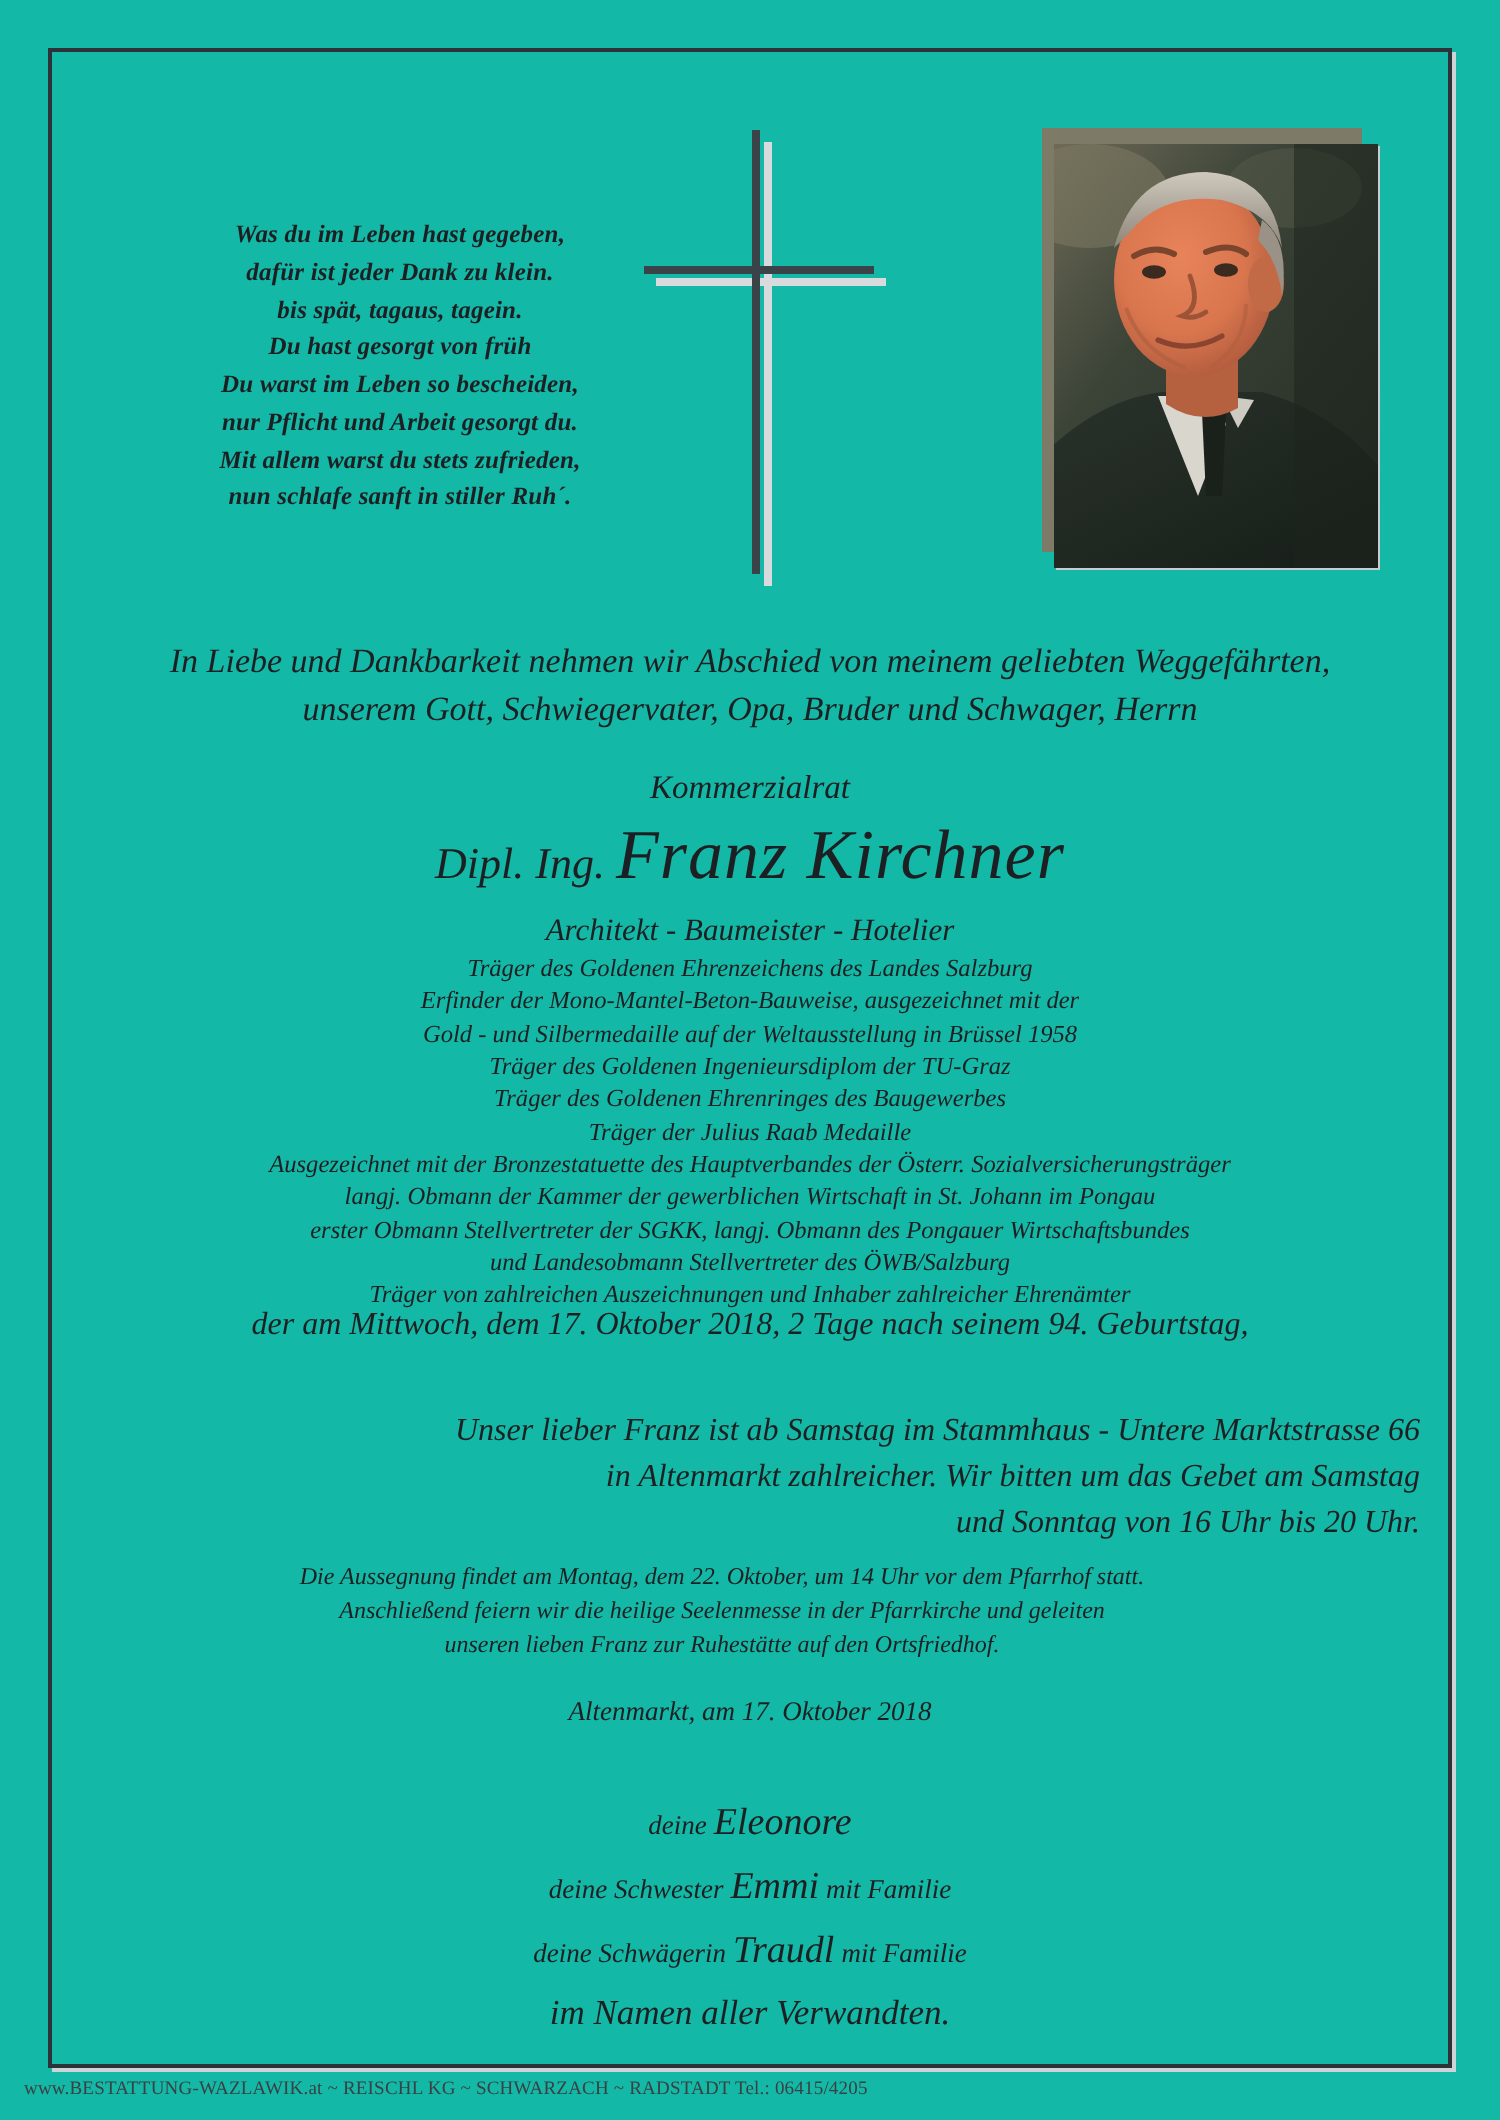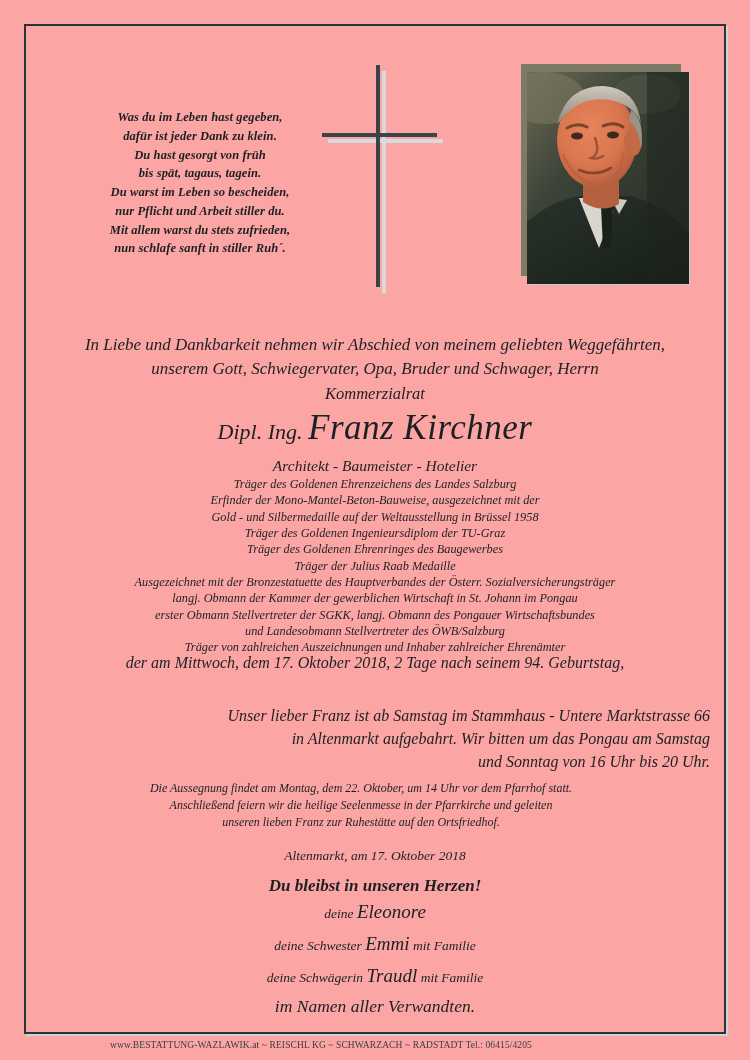--- a/index.html
+++ b/index.html
@@ -14,21 +14,21 @@
     font-family: "Liberation Serif", "DejaVu Serif", serif;
     color: #1d2023;
     overflow: hidden;
   }
 
   #card {
     position: absolute;
     left: 0; top: 0;
     width: 750px;
     height: 1060px;
-    background: #fca5a5;
+    background: #14b8a6;
   }
 
   
   #frame {
     position: absolute;
     left: 24px;
     top: 24px;
     width: 702px;
     height: 1010px;
     border: 2px solid #2b3338;
@@ -94,21 +94,21 @@
     top: 108px;
     width: 272px;
     font-size: 12.5px;
     line-height: 1.50;
     font-weight: 600;
     letter-spacing: 0.1px;
   }
 
   #lead {
     left: 40px;
-    top: 333px;
+    top: 319px;
     width: 670px;
     font-size: 17px;
     line-height: 1.42;
   }
 
   #honorific {
     left: 40px;
     top: 383px;
     width: 670px;
     font-size: 16.5px;
@@ -195,24 +195,24 @@
   .fam-line { margin-bottom: 13px; white-space: nowrap; }
   .fam-sm { font-size: 13.5px; }
   .fam-lg { font-size: 19px; }
   #closing-line {
     font-size: 17.5px;
     margin-top: 0;
   }
 
   #footer {
     position: absolute;
-    left: 0;
+    left: 12px;
     top: 1040px;
     width: 642px;
-    text-align: center;
+    text-align: left;
     font-size: 9.5px;
     font-style: normal;
     color: #3a4044;
     font-family: "Liberation Serif", "DejaVu Serif", serif;
     letter-spacing: 0.1px;
   }
 </style>
 </head>
 <body>
 
@@ -285,24 +285,24 @@
         <path d="M 96 80 Q 96 100 78 112" stroke="#b05f3f" stroke-width="2" fill="none" opacity="0.6"></path>
 
         <rect x="120" y="0" width="42" height="212" fill="#1d241e" opacity="0.55"></rect>
       </svg>
     </div>
   </div>
 
   <div id="poem" class="blk">
     <div>Was du im Leben hast gegeben,</div>
     <div>dafür ist jeder Dank zu klein.</div>
+    <div>bis spät, tagaus, tagein.</div>
     <div>Du hast gesorgt von früh</div>
-    <div>bis spät, tagaus, tagein.</div>
     <div>Du warst im Leben so bescheiden,</div>
-    <div>nur Pflicht und Arbeit stiller du.</div>
+    <div>nur Pflicht und Arbeit gesorgt du.</div>
     <div>Mit allem warst du stets zufrieden,</div>
     <div>nun schlafe sanft in stiller Ruh´.</div>
   </div>
 
   <div id="lead" class="blk">
     <div>In Liebe und Dankbarkeit nehmen wir Abschied von meinem geliebten Weggefährten,</div>
     <div>unserem Gott, Schwiegervater, Opa, Bruder und Schwager, Herrn</div>
   </div>
 
   <div id="honorific" class="blk">Kommerzialrat</div>
@@ -327,33 +327,32 @@
     <div>und Landesobmann Stellvertreter des ÖWB/Salzburg</div>
     <div>Träger von zahlreichen Auszeichnungen und Inhaber zahlreicher Ehrenämter</div>
   </div>
 
   <div id="death" class="blk">
     <div>der am Mittwoch, dem 17. Oktober 2018, 2 Tage nach seinem 94. Geburtstag,</div>
   </div>
 
   <div id="laying" class="blk">
     <div>Unser lieber Franz ist ab Samstag im Stammhaus - Untere Marktstrasse 66</div>
-    <div>in Altenmarkt aufgebahrt. Wir bitten um das Pongau am Samstag</div>
+    <div>in Altenmarkt zahlreicher. Wir bitten um das Gebet am Samstag</div>
     <div>und Sonntag von 16 Uhr bis 20 Uhr.</div>
   </div>
 
   <div id="funeral" class="blk">
     <div>Die Aussegnung findet am Montag, dem 22. Oktober, um 14 Uhr vor dem Pfarrhof statt.</div>
     <div>Anschließend feiern wir die heilige Seelenmesse in der Pfarrkirche und geleiten</div>
     <div>unseren lieben Franz zur Ruhestätte auf den Ortsfriedhof.</div>
   </div>
 
   <div id="place-date" class="blk">Altenmarkt, am 17. Oktober 2018</div>
 
-  <div id="motto" class="blk">Du bleibst in unseren Herzen!</div>
 
   <div id="family" class="blk">
     <div class="fam-line">
       <span class="fam-sm">deine</span>
       <span class="fam-lg">Eleonore</span>
     </div>
     <div class="fam-line">
       <span class="fam-sm">deine Schwester</span>
       <span class="fam-lg">Emmi</span>
       <span class="fam-sm">mit Familie</span>

